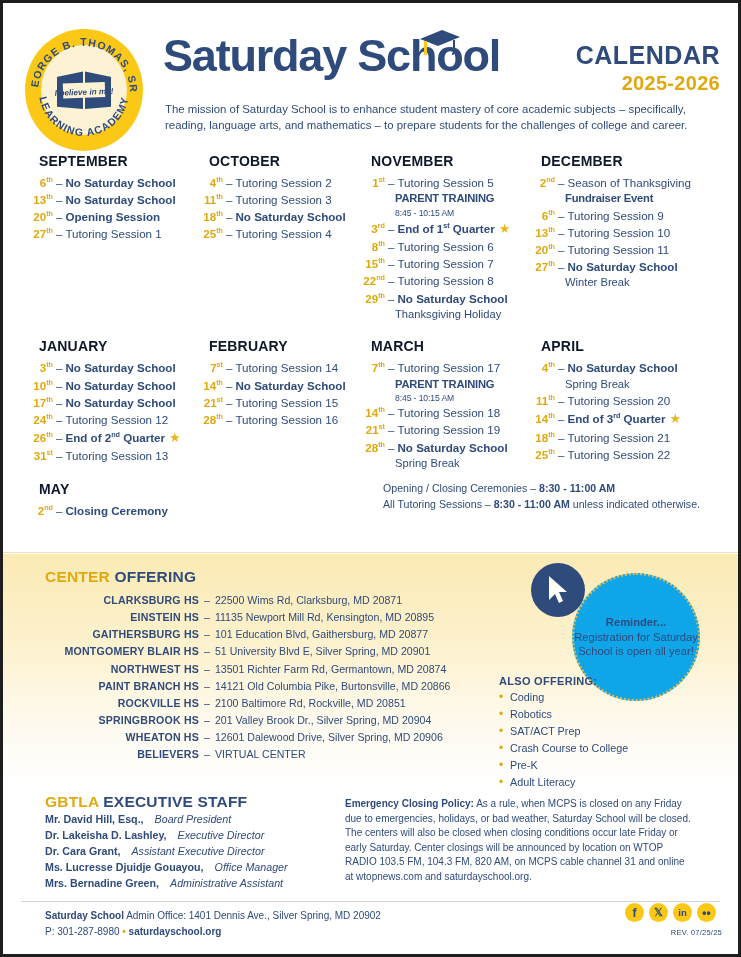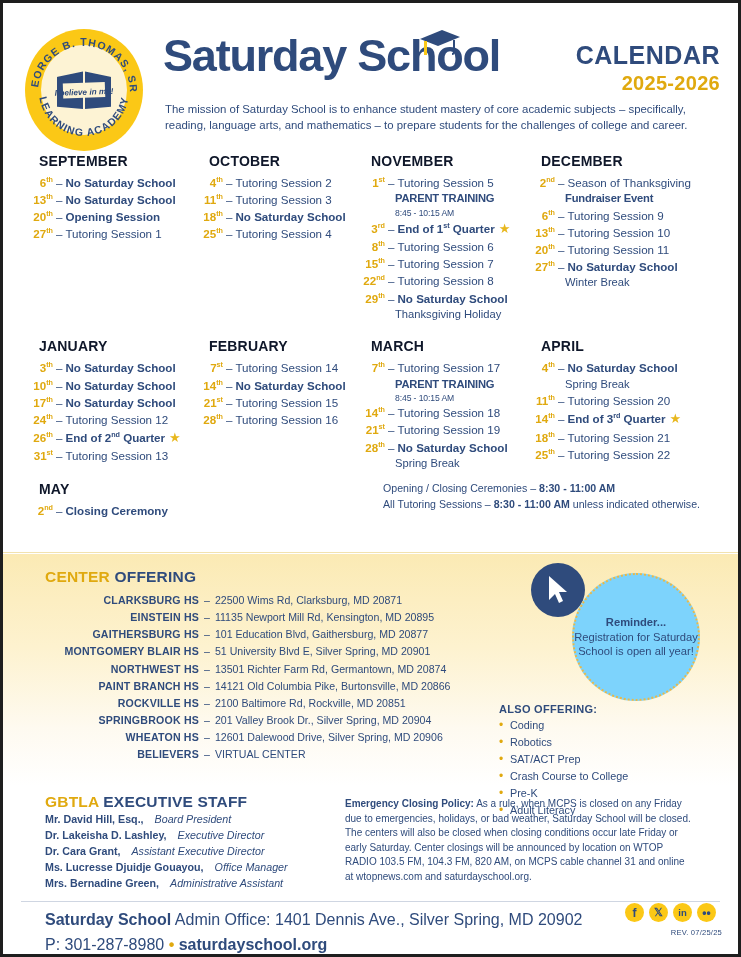--- a/index.html
+++ b/index.html
@@ -86,51 +86,51 @@
   .loc-row{display:flex;align-items:baseline;font-size:10.6px;line-height:1.62;}
   .loc-name{
     width:196px;flex:0 0 196px;text-align:right;font-weight:bold;color:#2f4b7c;
     letter-spacing:.2px;
   }
   .loc-dash{color:#2f4b7c;padding:0 5px;}
   .loc-addr{color:#2f4b7c;}
   
   .bubble{
     position:absolute;left:569px;top:570px;width:128px;height:128px;border-radius:50%;
-    background:#7dd3fc;border:2px dotted #e6b94b;box-sizing:border-box;
+    background:#0ea5e9;border:2px dotted #e6b94b;box-sizing:border-box;
     display:flex;align-items:center;justify-content:center;text-align:center;
   }
   .bubble-txt{font-size:11.2px;color:#2f4b7c;line-height:1.32;}
   .bubble-txt b{font-weight:bold;}
   .cursor-circle{
     position:absolute;left:528px;top:560px;width:54px;height:54px;border-radius:50%;
     background:#2f4b7c;
   }
   .cursor-arrow{position:absolute;left:16px;top:12px;width:22px;height:30px;}
   
   .offering{position:absolute;left:496px;top:672px;}
-  .off-title{font-size:11px;font-weight:bold;color:#2f4b7c;letter-spacing:.3px;margin-bottom:2px;margin-top:28px;}
+  .off-title{font-size:11px;font-weight:bold;color:#2f4b7c;letter-spacing:.3px;margin-bottom:2px;}
   .off-item{display:flex;align-items:baseline;font-size:10.8px;color:#2f4b7c;line-height:1.42;}
   .off-bullet{color:#e0a90f;font-size:12px;width:11px;flex:0 0 11px;}
   
   .staff{position:absolute;left:42px;top:790px;width:320px;}
   .staff-title{font-size:15.5px;font-weight:bold;letter-spacing:.2px;}
   .staff-title .g{color:#e0a90f;}
   .staff-title .n{color:#2f4b7c;}
   .staff-row{font-size:10.7px;color:#2f4b7c;line-height:1.5;}
   .staff-row b{font-weight:bold;}
   .staff-row i{font-style:italic;padding-left:8px;}
   .policy{
     position:absolute;left:342px;top:794px;width:348px;
     font-size:10px;color:#2f4b7c;line-height:1.46;
   }
   .policy b{font-weight:bold;}
   
   .footer-line{position:absolute;left:18px;right:18px;top:898px;height:1px;background:#cfd6e2;}
-  .footer{position:absolute;left:42px;top:905px;font-size:16px;color:#2f4b7c;line-height:1.55;}
+  .footer{position:absolute;left:42px;top:905px;font-size:10px;color:#2f4b7c;line-height:1.55;}
   .footer b{font-weight:bold;}
   .footer .dot{color:#e0a90f;font-weight:bold;}
   .social{position:absolute;right:22px;top:900px;display:flex;gap:5px;}
   .sic{
     width:19px;height:19px;border-radius:50%;background:#fbc816;
     display:flex;align-items:center;justify-content:center;
     color:#2f4b7c;font-weight:bold;font-size:12px;line-height:1;
   }
   .sic.x{font-size:11px;}
   .sic.li{font-size:9.5px;}

